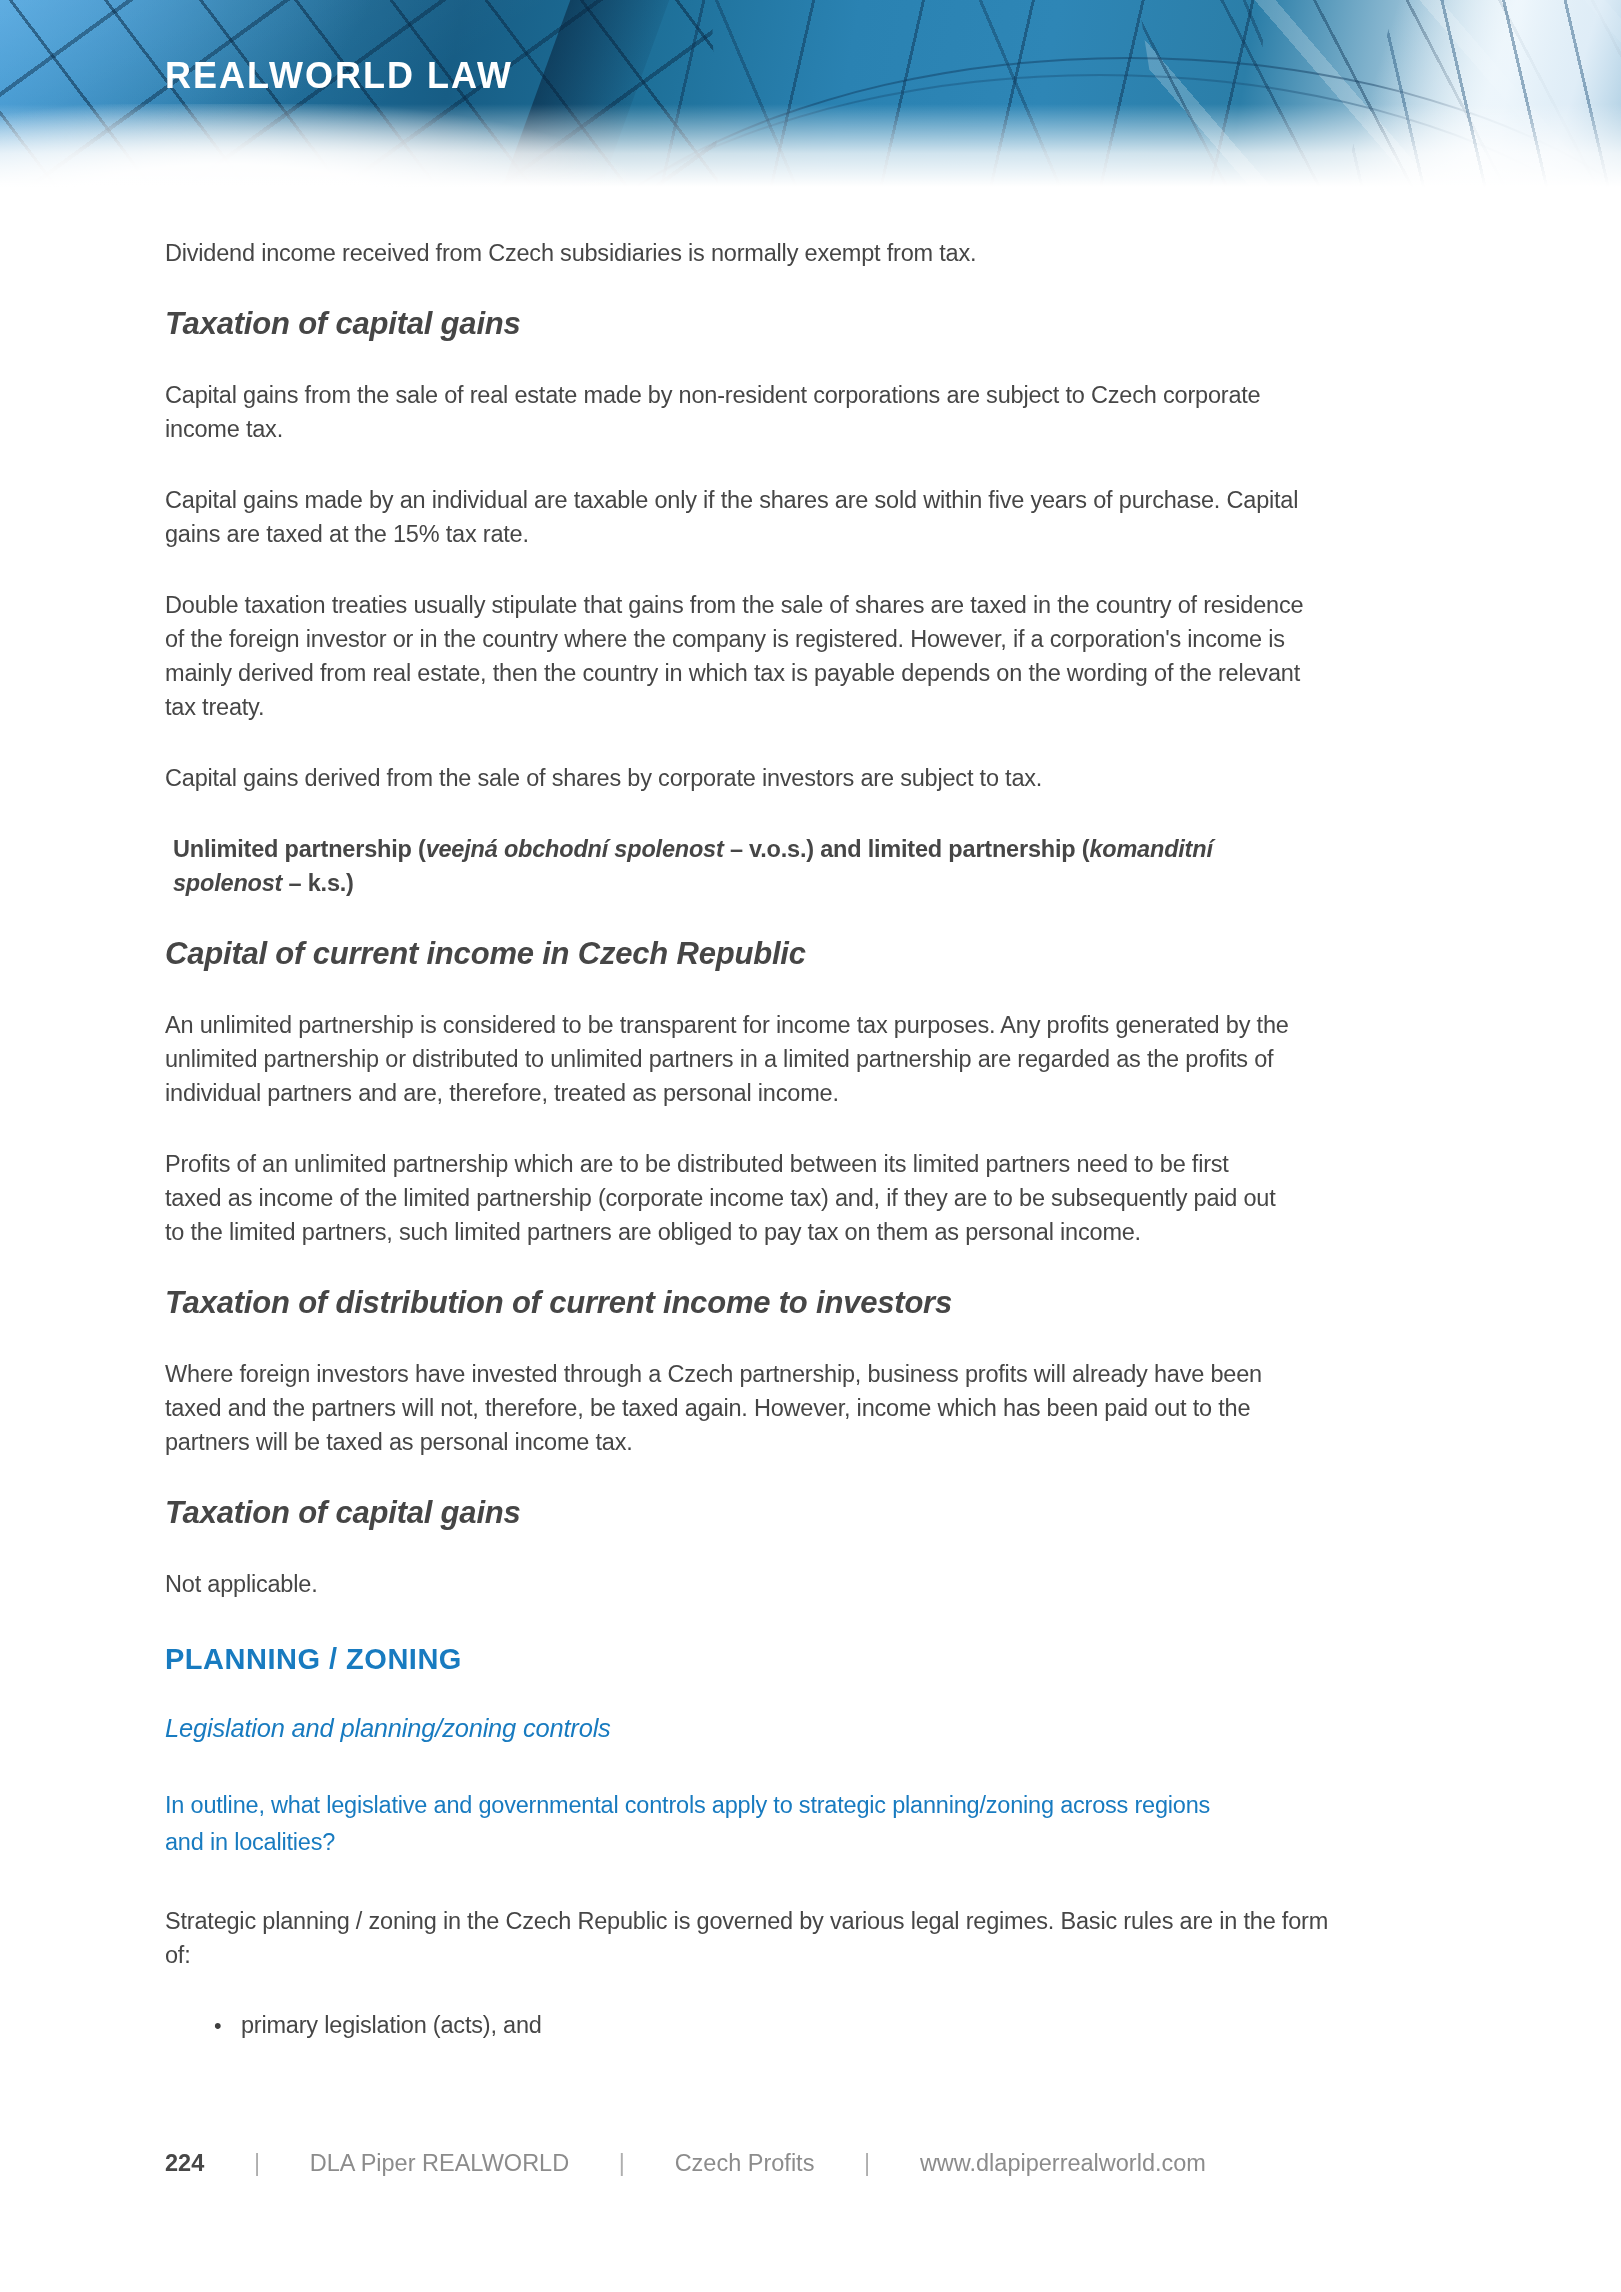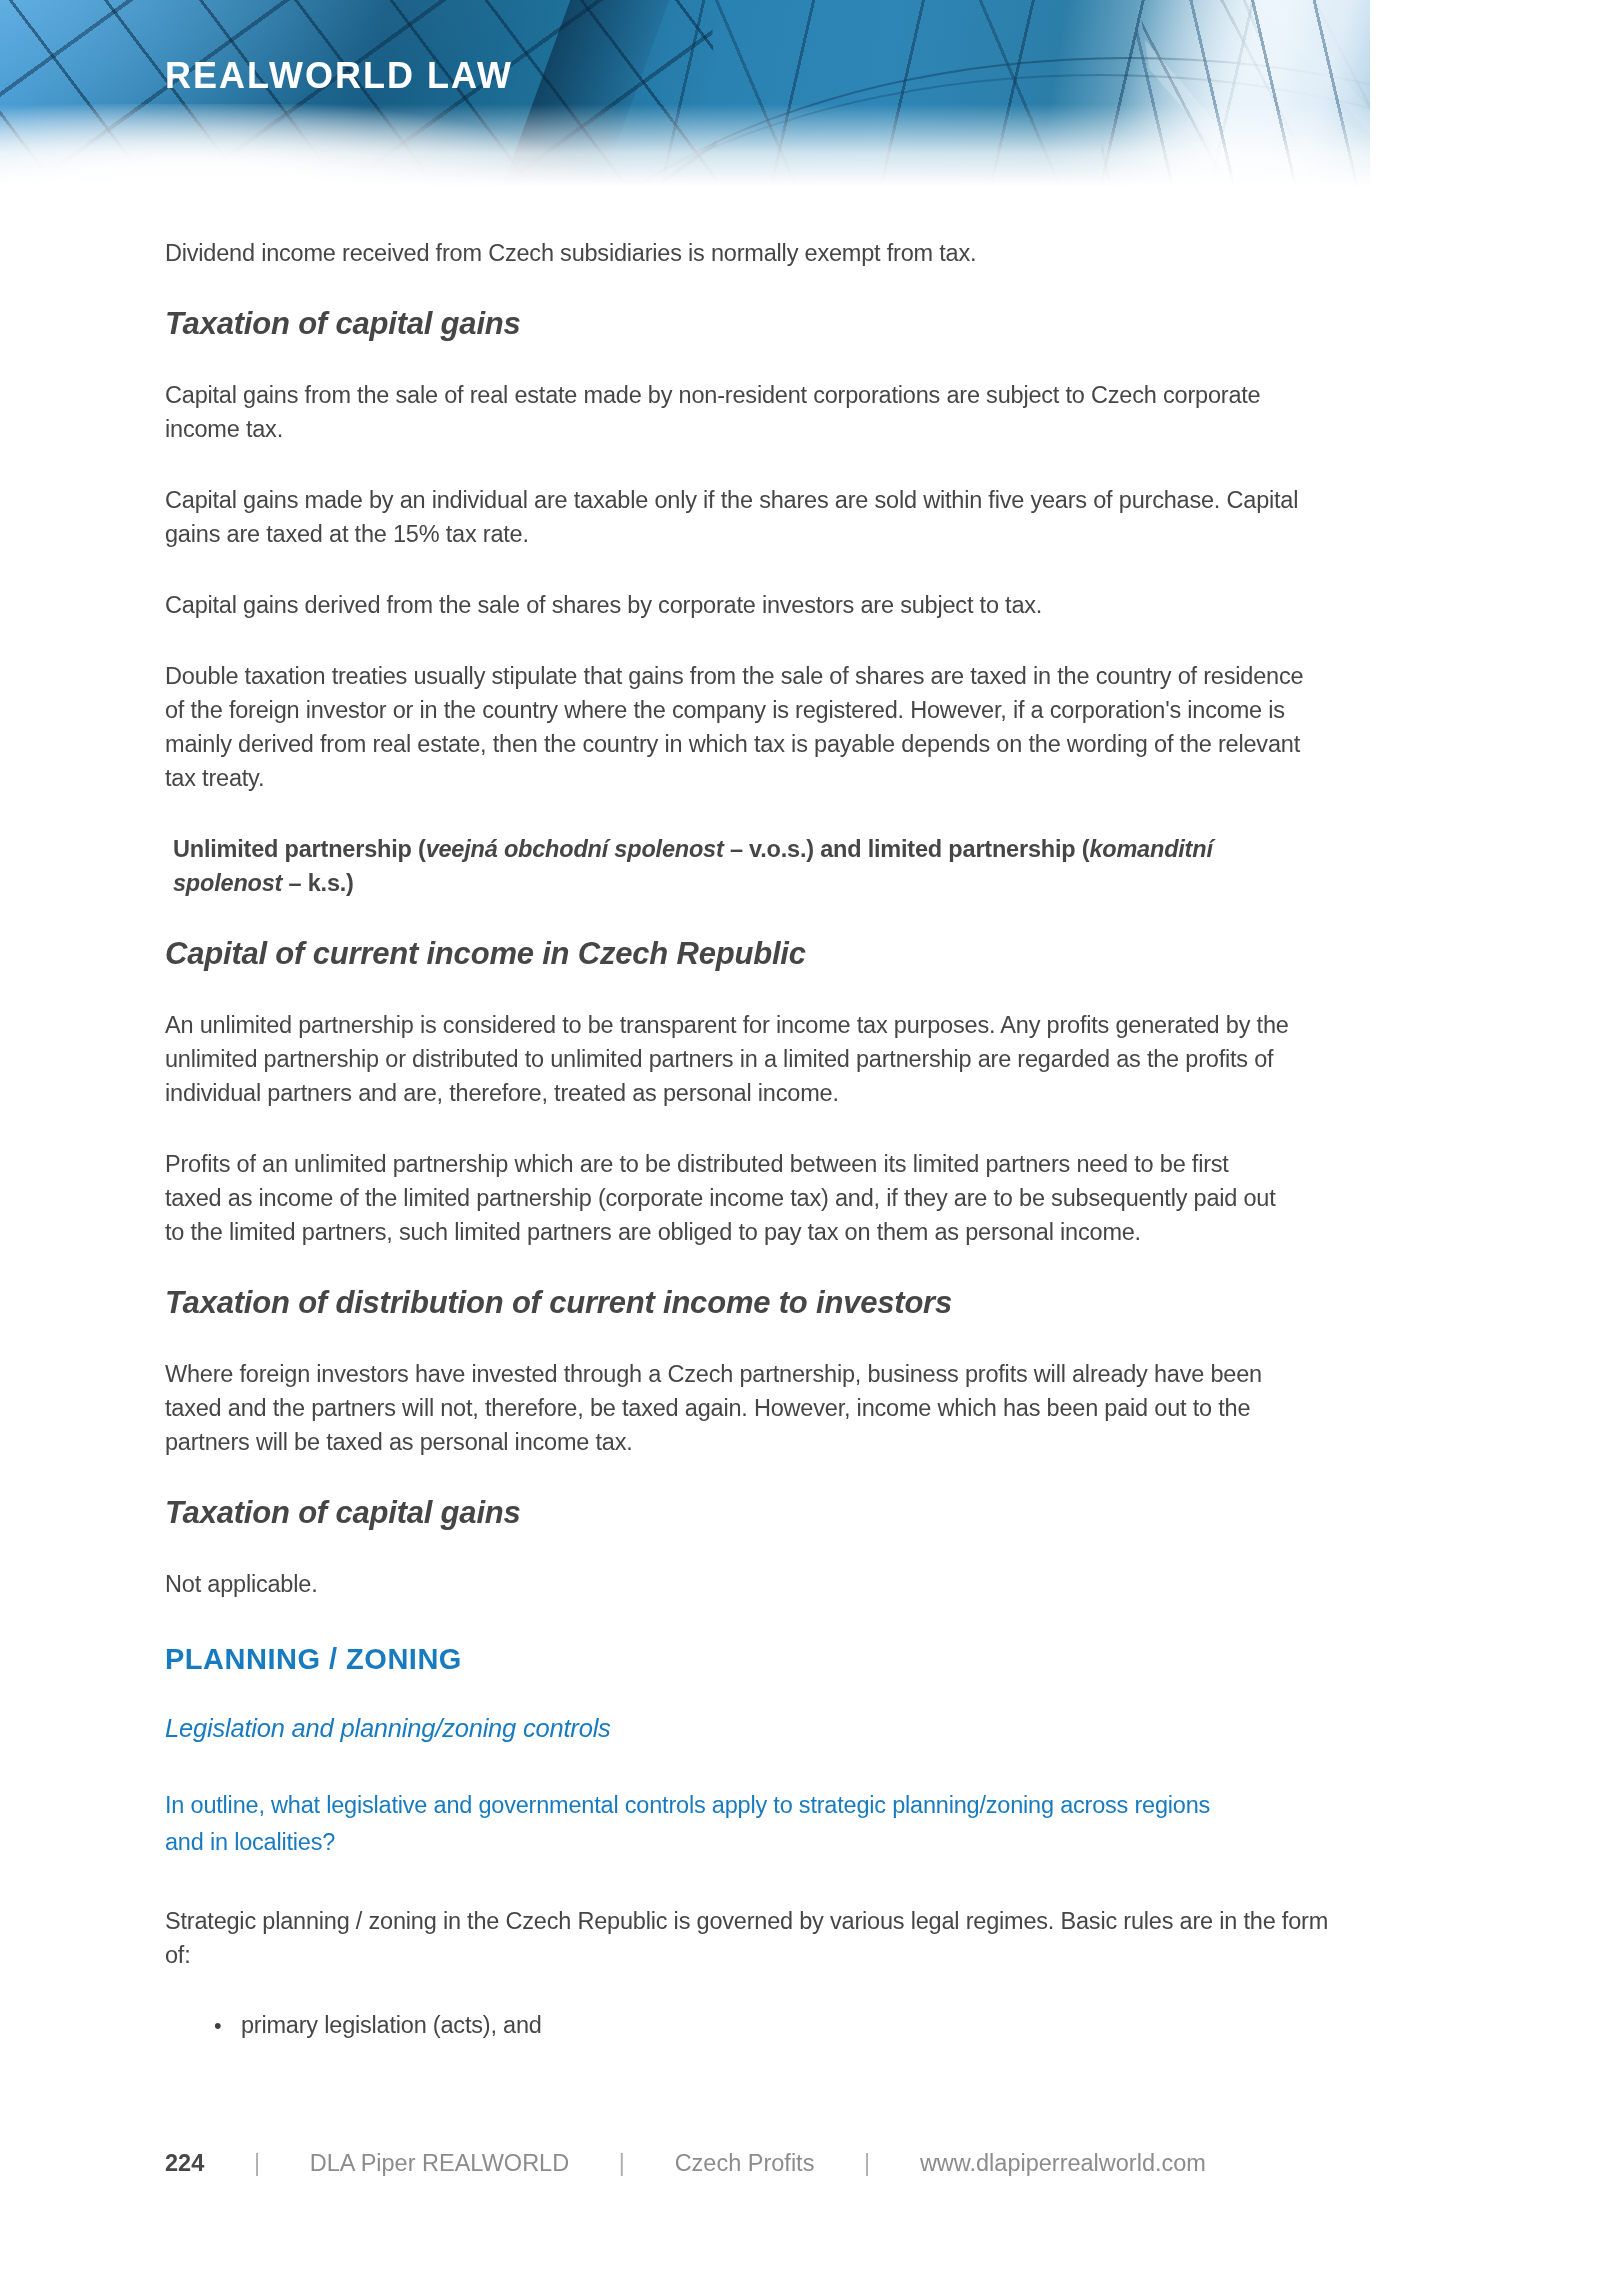--- a/index.html
+++ b/index.html
@@ -6,21 +6,21 @@
   .page{
     position:relative;
     width:1621px;height:2293px;
     background:#ffffff;
     overflow:hidden;
     font-family:"Liberation Sans", sans-serif;
   }
 
   
   .banner{
-    position:absolute;left:0;top:0;width:1370px;height:194px;overflow:hidden;
+    position:absolute;left:0;top:0;width:1621px;height:194px;overflow:hidden;
     background:
       radial-gradient(882px 510px at -6% -35%, rgba(95,178,235,0.95), rgba(95,178,235,0) 55%),
       linear-gradient(100deg,
         #2e8ac6 0%, #20719f 14%, #175d85 28%, #1e7099 40%,
         #2a82b2 52%, #2e86b6 64%, #2b7ea8 76%,
         #9ec4d9 86%, #e9f2f8 92%, #71a8c8 97%, #3f87ae 100%);
   }
   .banner .fx{position:absolute;}
   .facade-left{
     left:-69px;top:-49px;width:784px;height:314px;
@@ -142,26 +142,26 @@
     <p>Dividend income received from Czech subsidiaries is normally exempt from tax.</p>
 
     <h3 class="subhead">Taxation of capital gains</h3>
 
     <p>Capital gains from the sale of real estate made by non-resident corporations are subject to Czech corporate
 income tax.</p>
 
     <p>Capital gains made by an individual are taxable only if the shares are sold within five years of purchase. Capital
 gains are taxed at the 15% tax rate.</p>
 
-    <p>Capital gains derived from the sale of shares by corporate investors are subject to tax.</p>
-
     <p>Double taxation treaties usually stipulate that gains from the sale of shares are taxed in the country of residence
 of the foreign investor or in the country where the company is registered. However, if a corporation's income is
 mainly derived from real estate, then the country in which tax is payable depends on the wording of the relevant
 tax treaty.</p>
+
+    <p>Capital gains derived from the sale of shares by corporate investors are subject to tax.</p>
 
     <h2 class="boldhead"><span>Unlimited partnership (</span><span class="it">veejná obchodní spolenost</span><span> – v.o.s.) and limited partnership (</span><span class="it">komanditní
 spolenost</span><span> – k.s.)</span></h2>
 
     <h3 class="subhead">Capital of current income in Czech Republic</h3>
 
     <p>An unlimited partnership is considered to be transparent for income tax purposes. Any profits generated by the
 unlimited partnership or distributed to unlimited partners in a limited partnership are regarded as the profits of
 individual partners and are, therefore, treated as personal income.</p>
 

